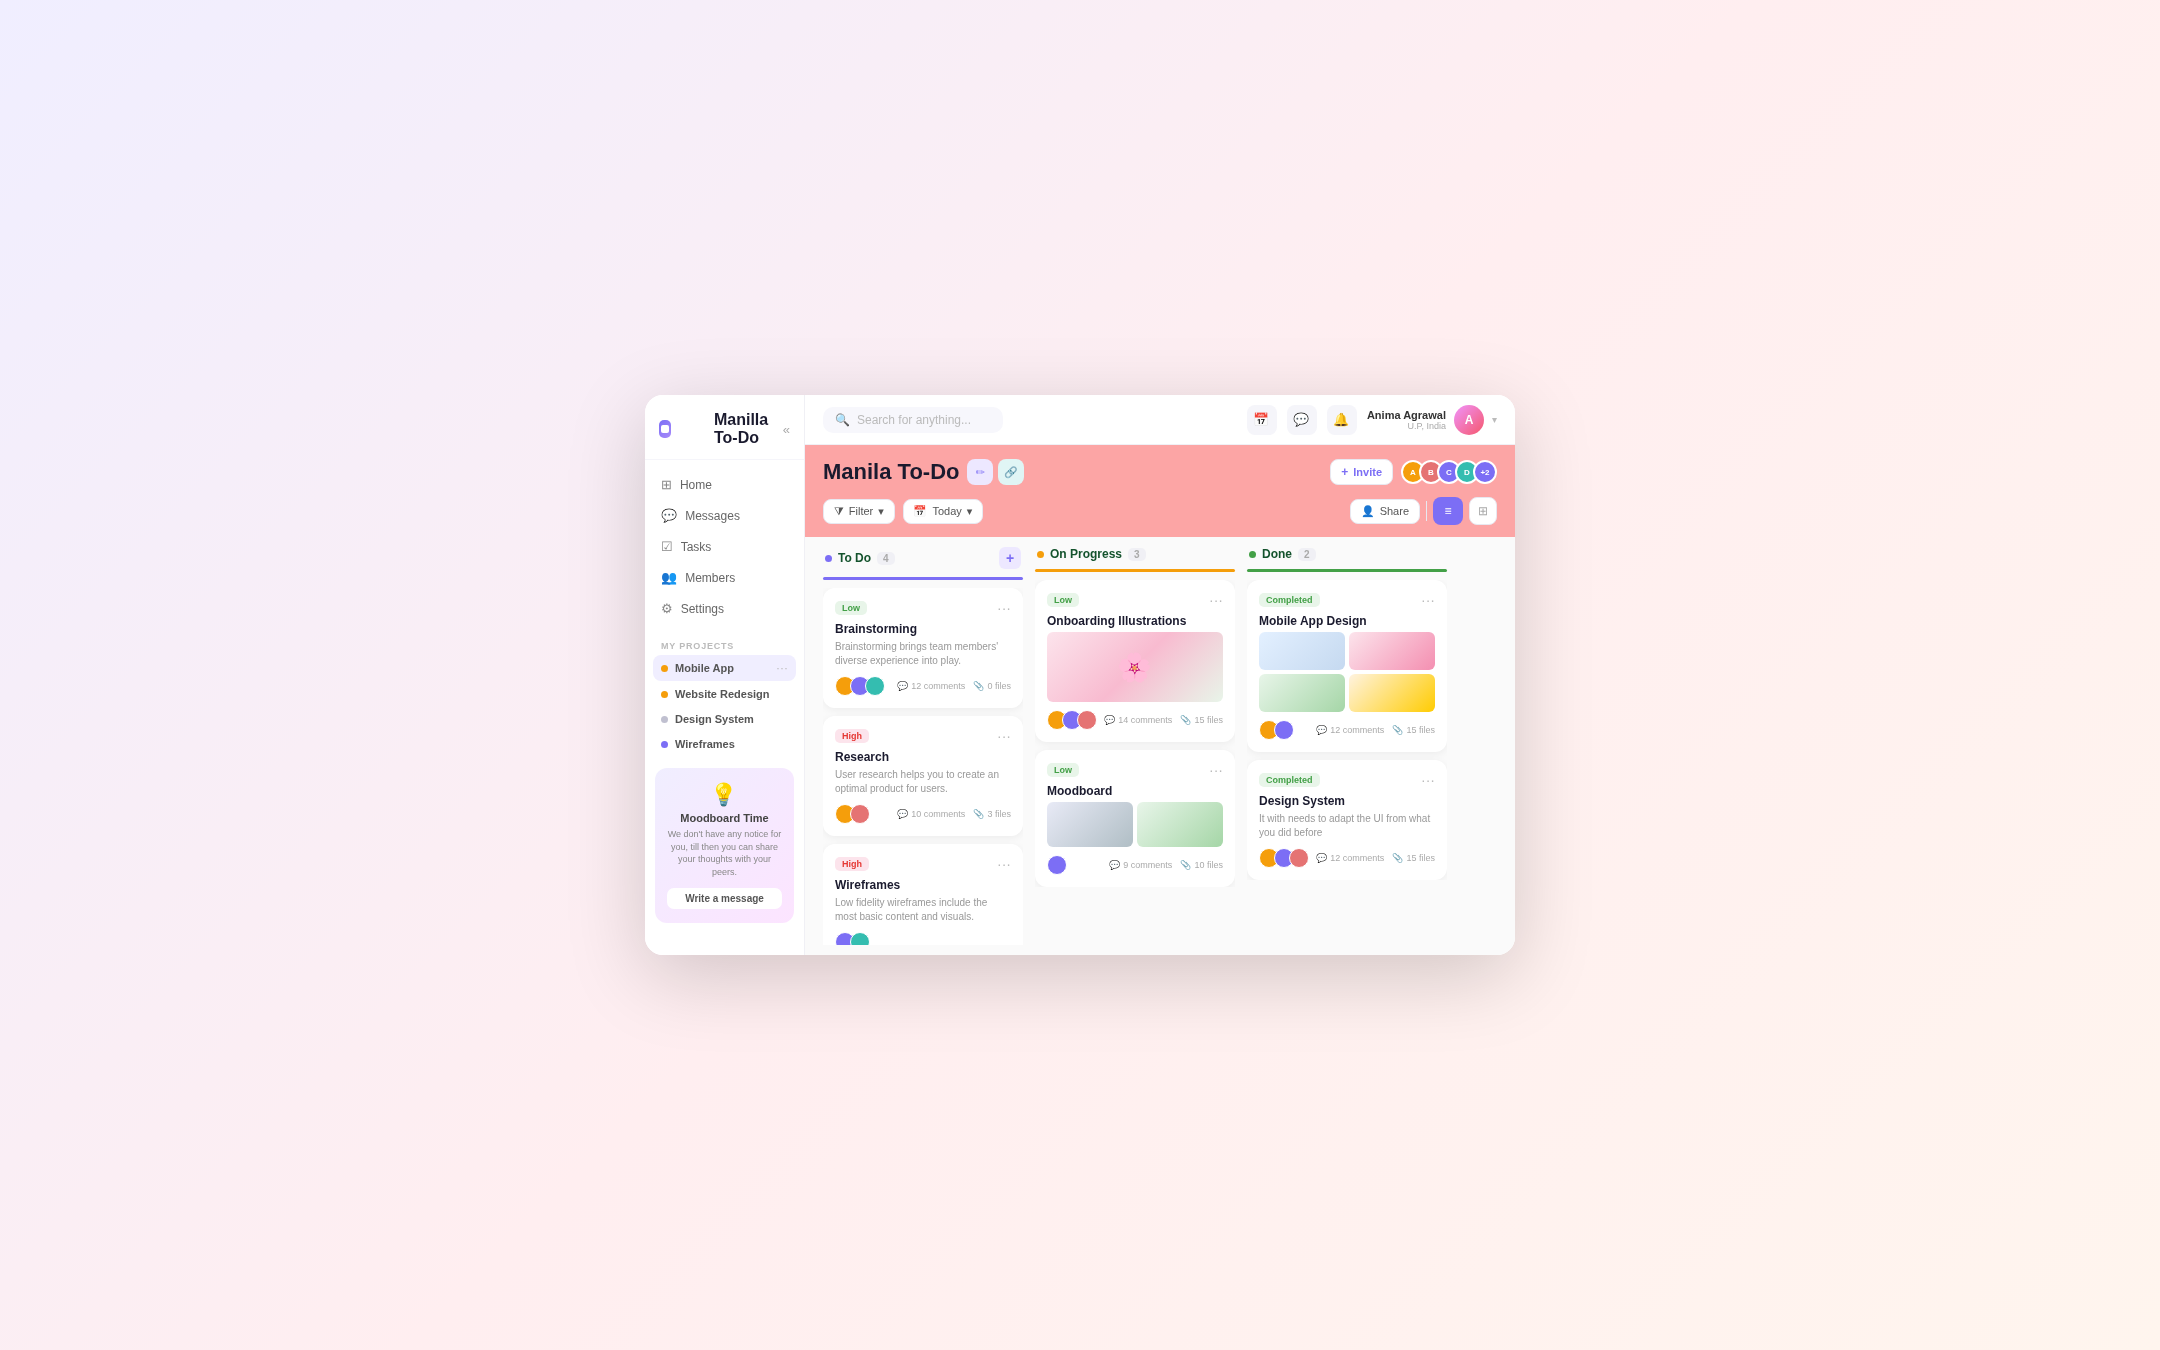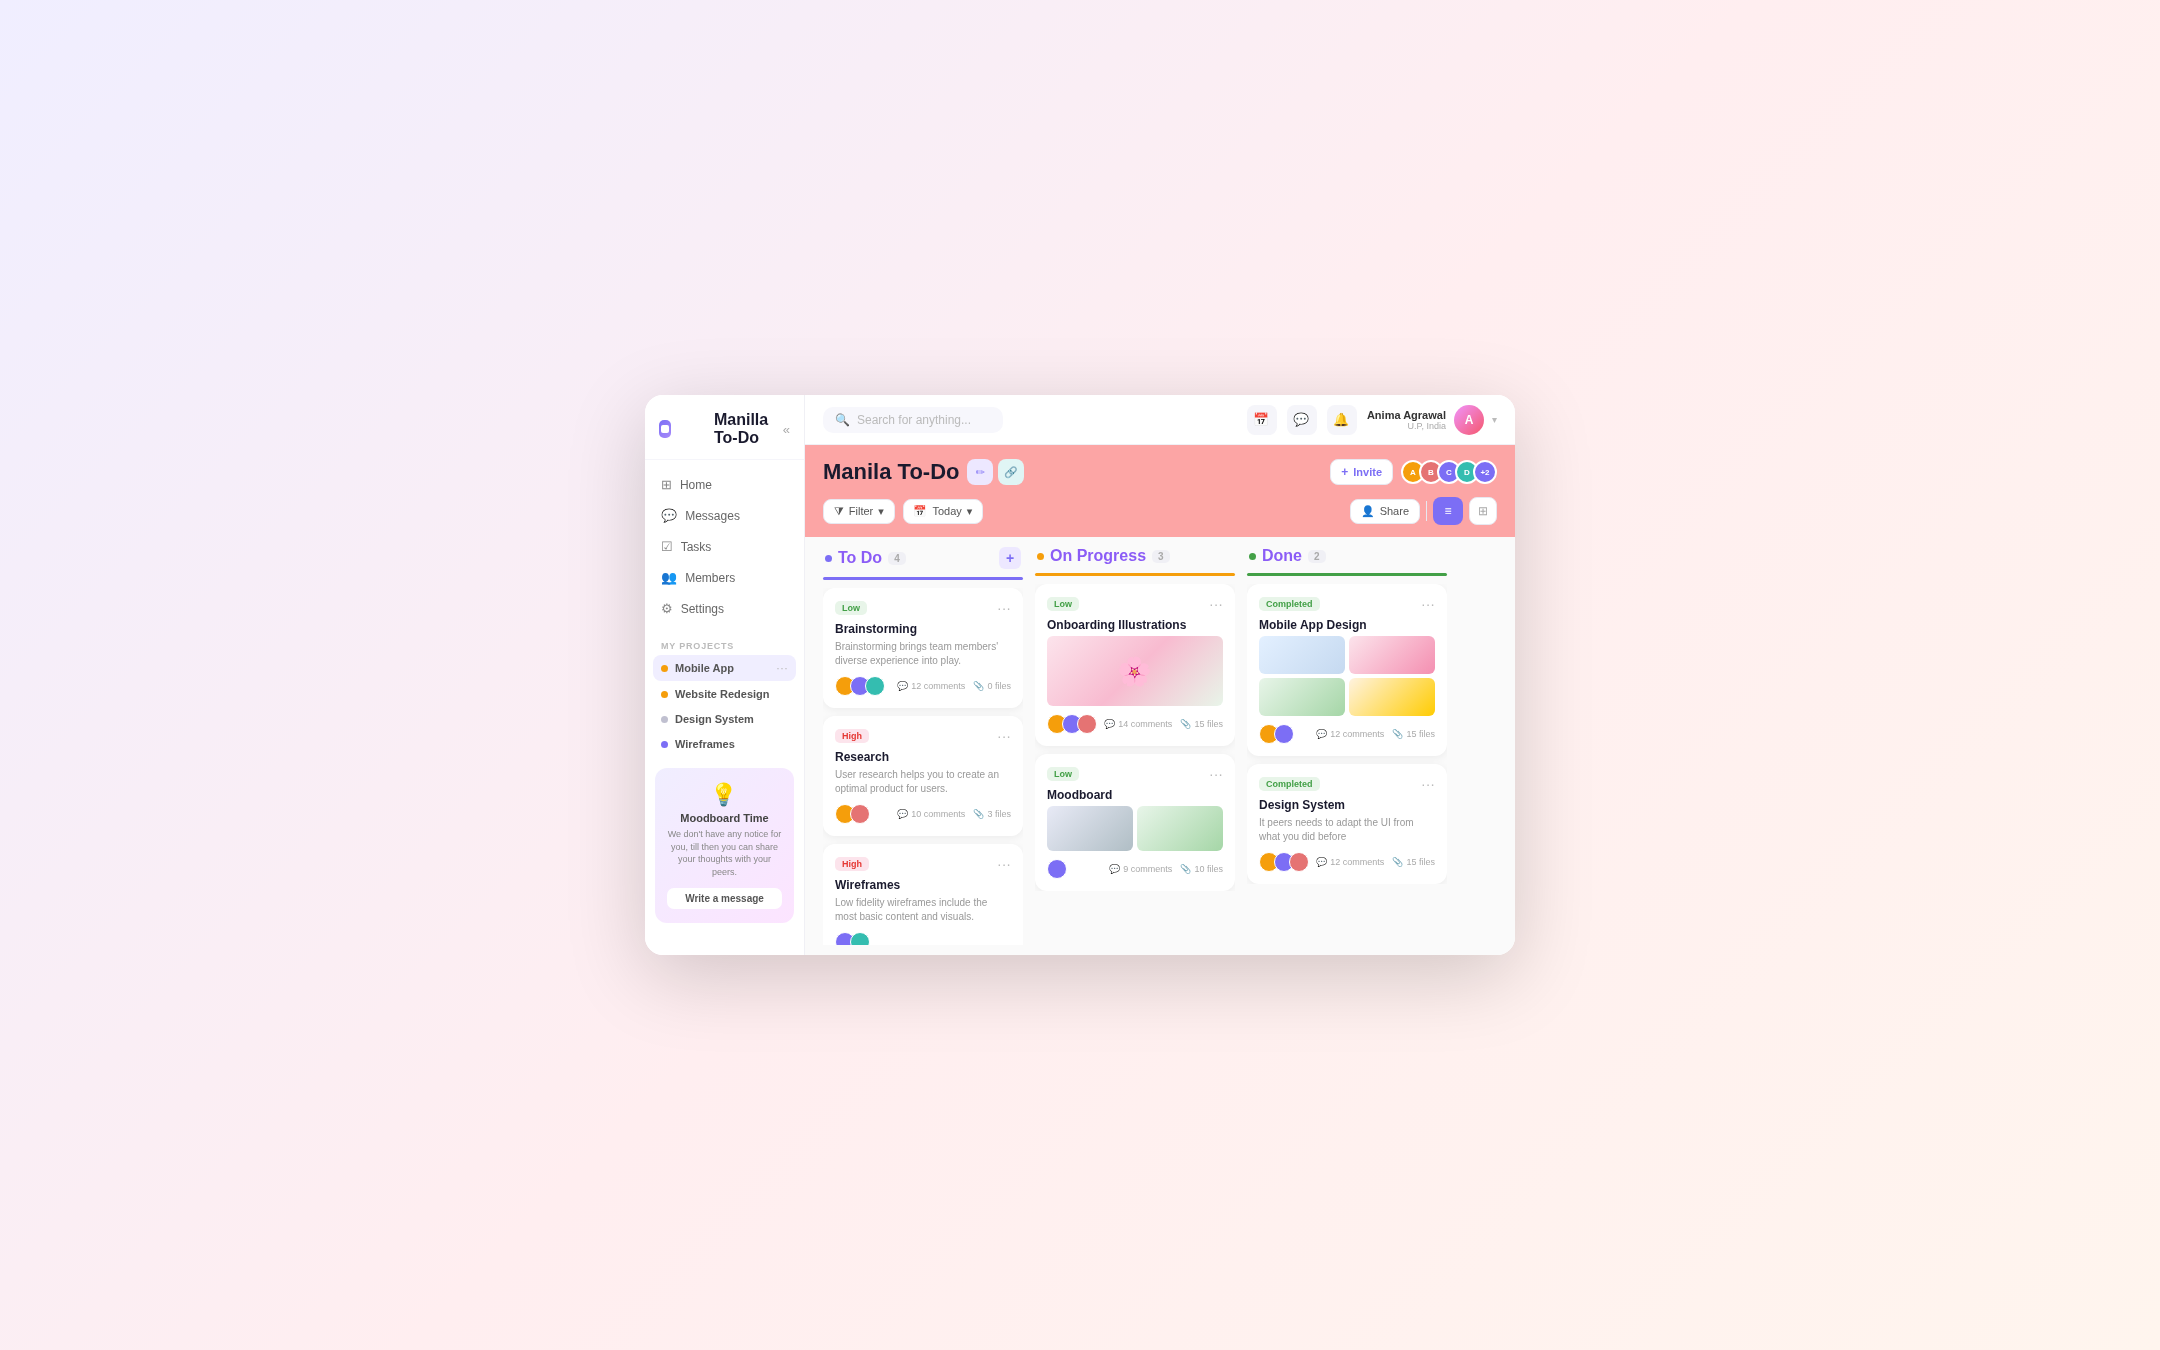--- a/index.html
+++ b/index.html
@@ -399,21 +399,21 @@
     }
     .col-header {
       display: flex;
       align-items: center;
       justify-content: space-between;
       margin-bottom: 8px;
       padding: 0 2px;
     }
     .col-header-left { display: flex; align-items: center; gap: 6px; }
     .col-dot { width: 7px; height: 7px; border-radius: 50%; }
-    .col-title { font-size: 16px; font-weight: 700; color: #8b5cf6; text-align: center; }
+    .col-title { font-size: 12px; font-weight: 700; color: #14532d; text-align: center; }
     .col-count {
       font-size: 10px;
       color: #aaa;
       background: #f0f0f5;
       border-radius: 5px;
       padding: 1px 6px;
       font-weight: 600;
     }
     .col-add-btn {
       width: 22px;
@@ -893,21 +893,21 @@
                 </div>
               </div>
             </div>
 
             <div class="task-card">
               <div class="card-top">
                 <span class="priority-badge priority-completed">Completed</span>
                 <span class="card-menu">···</span>
               </div>
               <div class="card-title">Design System</div>
-              <div class="card-desc">It peers needs to adapt the UI from what you did before</div>
+              <div class="card-desc">It with needs to adapt the UI from what you did before</div>
               <div class="card-footer">
                 <div class="card-avatars">
                   <div class="card-avatar" style="background:#f59e0b;"></div>
                   <div class="card-avatar" style="background:#7c6ef5;"></div>
                   <div class="card-avatar" style="background:#e57373;"></div>
                 </div>
                 <div class="card-stats">
                   <div class="card-stat">
                     <span class="card-stat-icon">💬</span>
                     <span>12 comments</span>

